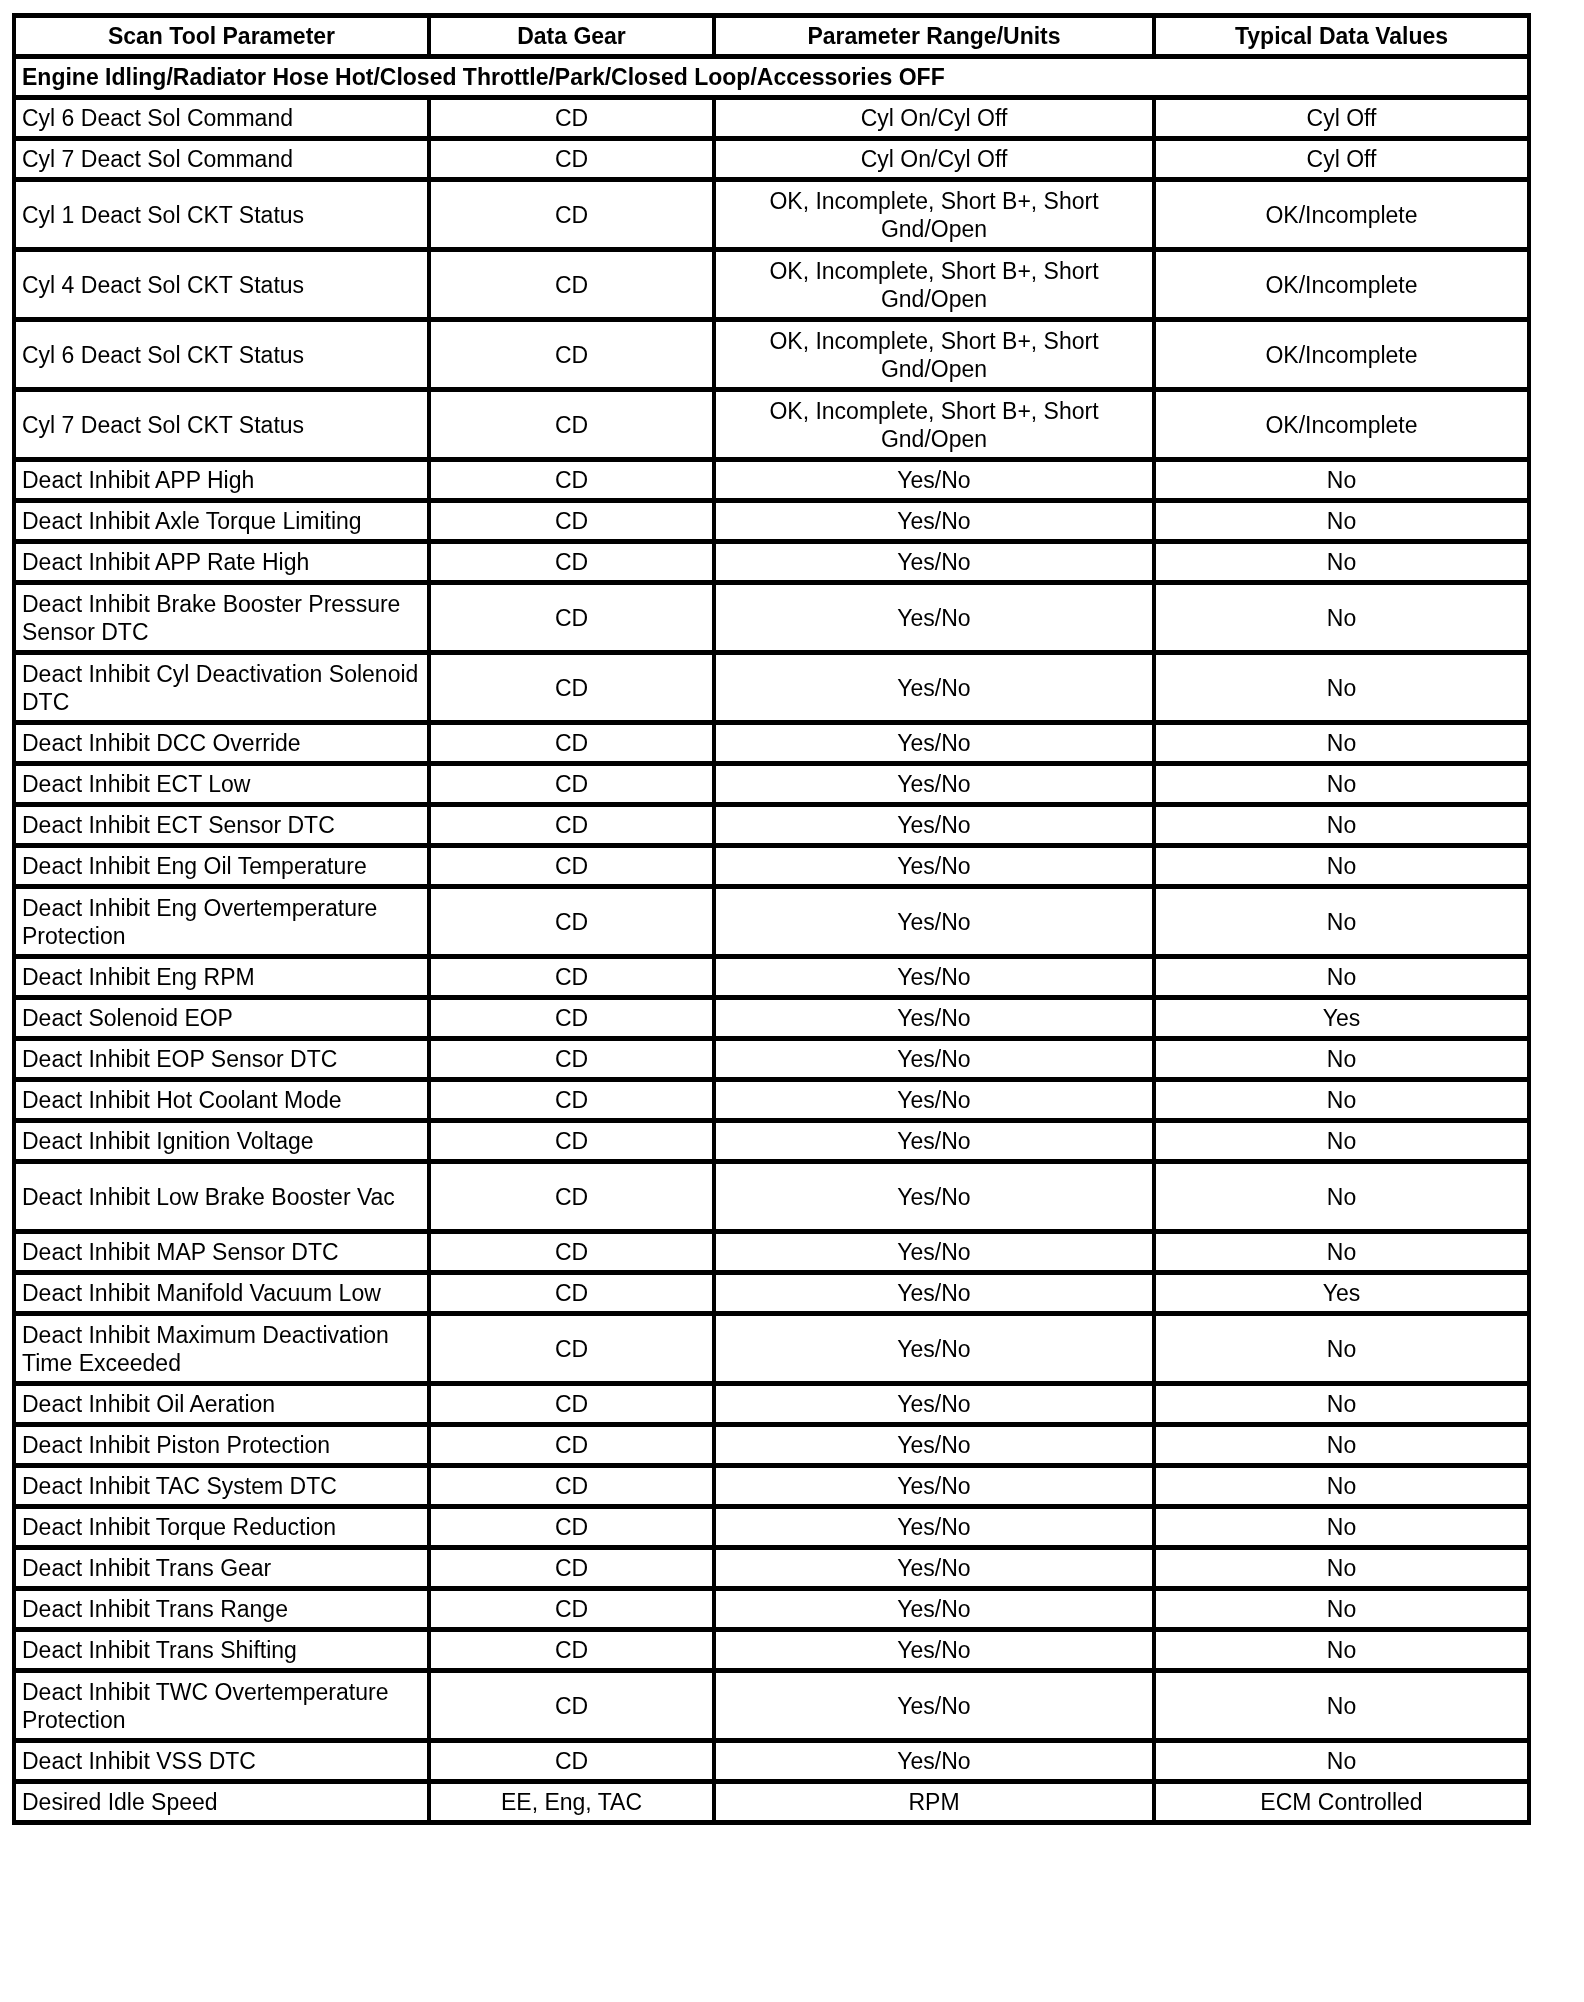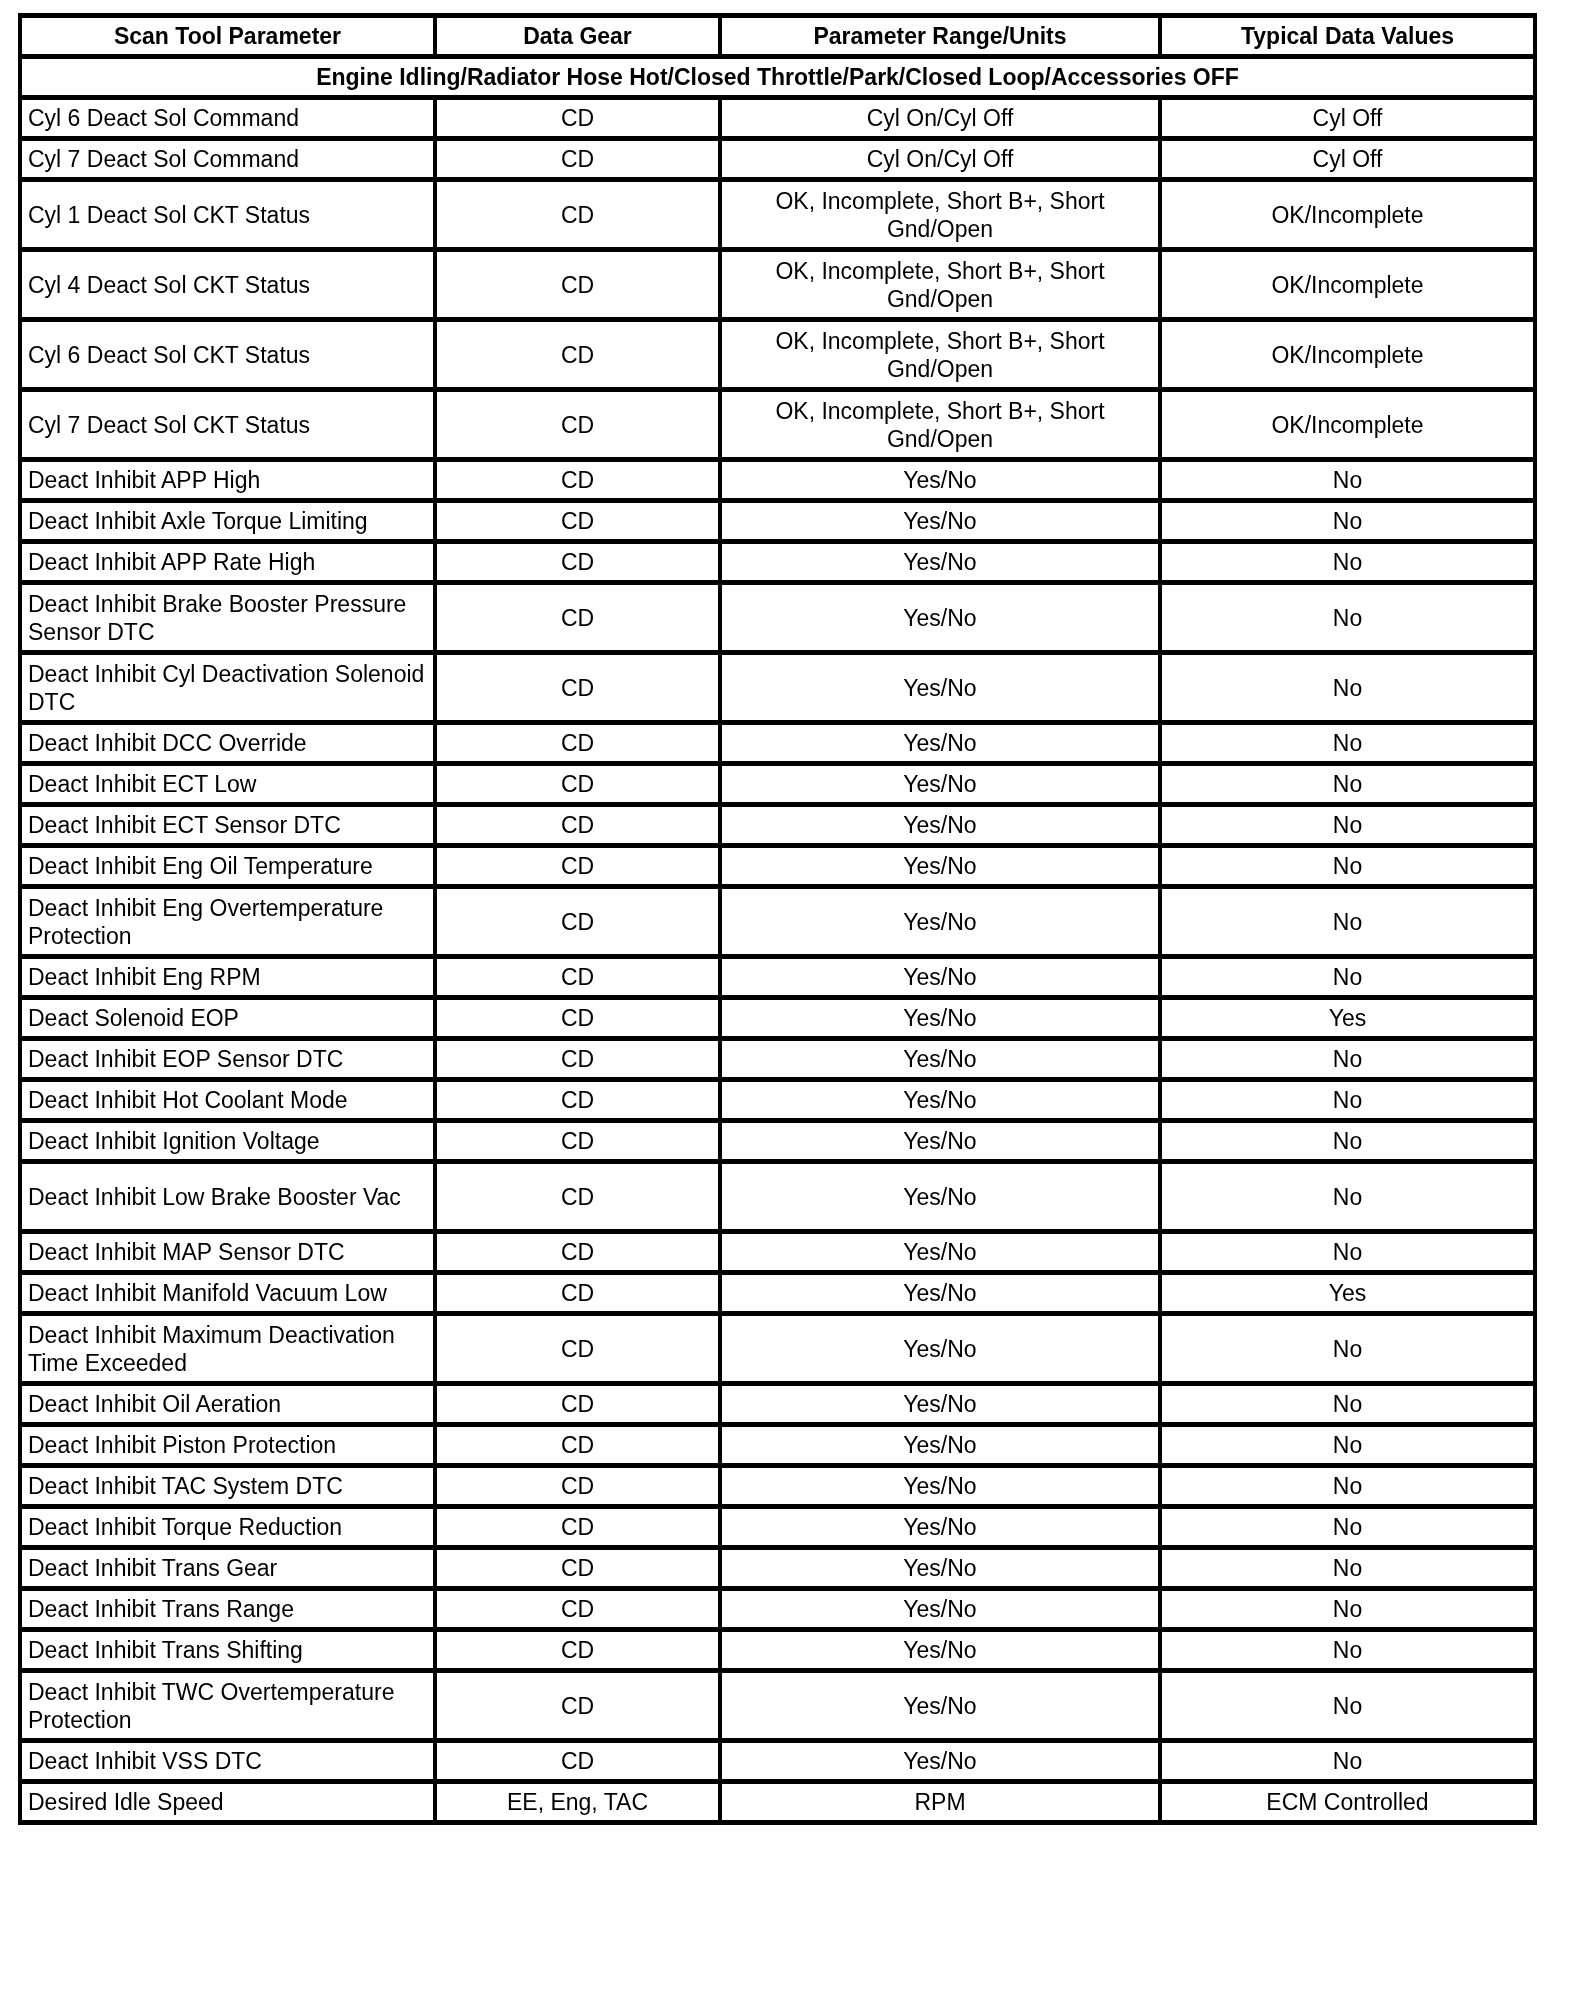--- a/index.html
+++ b/index.html
@@ -10,21 +10,21 @@
     body {
       width: 1584px;
       height: 2002px;
       position: relative;
       overflow: hidden;
       font-family: "Liberation Sans", sans-serif;
       color: #000000;
     }
     table.scan-table {
       position: absolute;
-      left: 18px;
+      left: 12px;
       top: 13px;
       width: 1515px;
       border-collapse: collapse;
       table-layout: fixed;
       font-size: 23px;
       line-height: 28px;
     }
     table.scan-table td, table.scan-table th {
       border-left: 4px solid #000;
       border-right: 4px solid #000;
@@ -41,21 +41,21 @@
     tr.single { height: 41px; }
     tr.double { height: 70px; }
     th {
       font-weight: bold;
       text-align: center;
     }
     td.param { text-align: left; padding-left: 6px; }
     td.center { text-align: center; }
     td.section {
       font-weight: bold;
-      text-align: center;
+      text-align: left;
     }
   </style>
 </head>
 <body>
 
 <table class="scan-table">
   <colgroup>
     <col class="c1">
       <col class="c2">
       <col class="c3">

